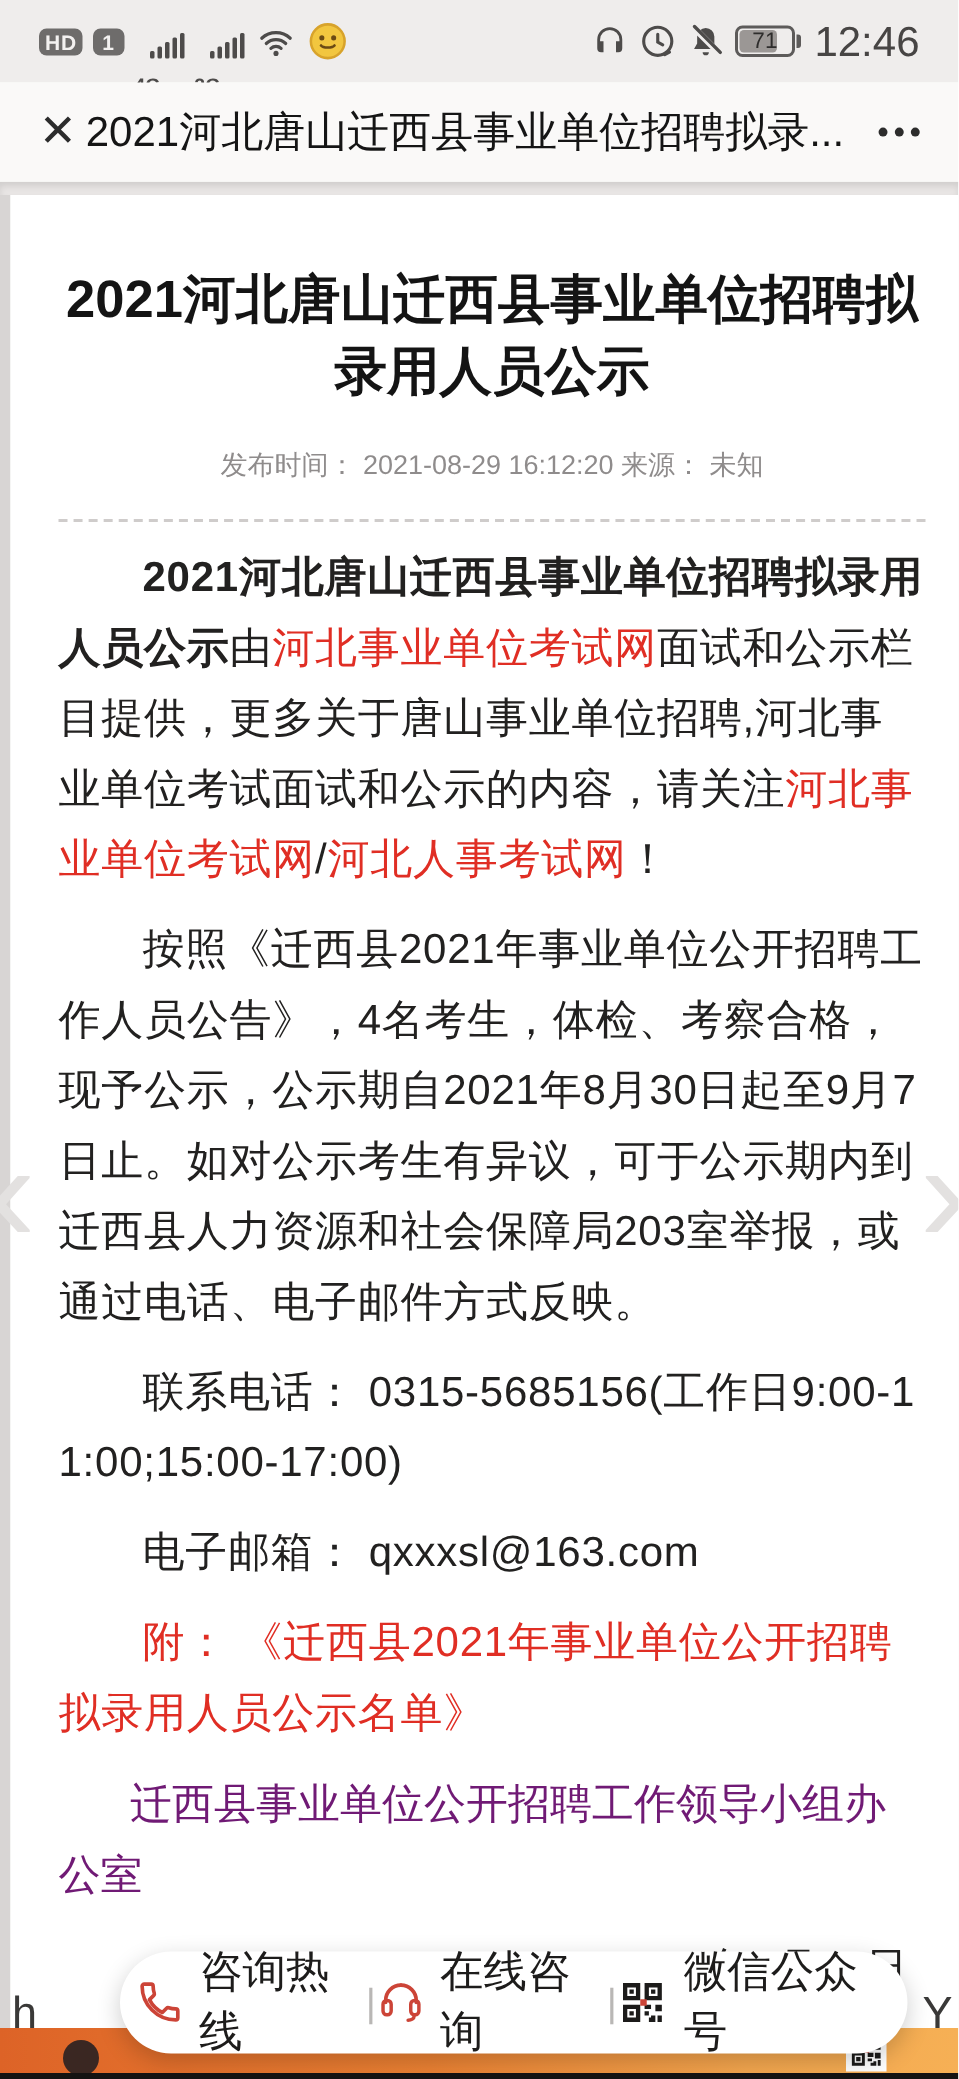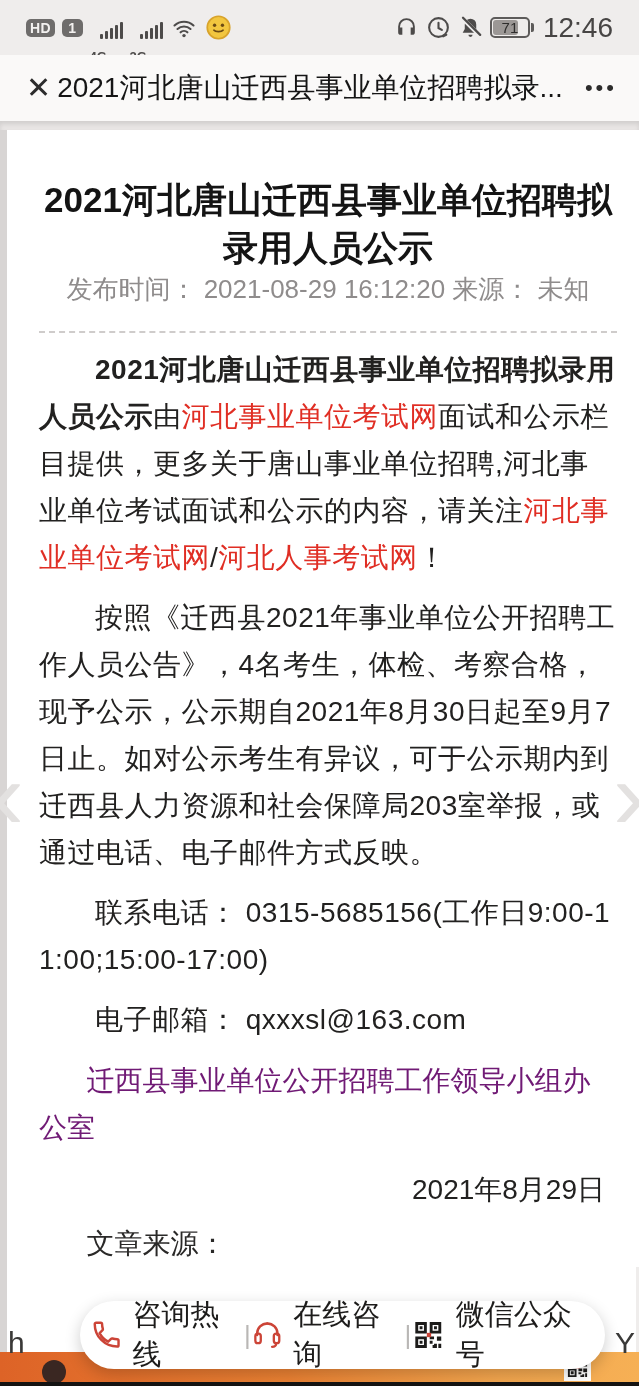--- a/index.html
+++ b/index.html
@@ -36,21 +36,21 @@
   .menu-btn{font-size:22px;color:#2c2c2c;letter-spacing:3px;padding:4px 2px;cursor:pointer;}
   .header-gap{height:9px;background:#e8e5e4;box-shadow:inset 0 3px 4px rgba(0,0,0,.10);}
 
   
   .left-strip{position:absolute;left:0;top:130px;bottom:0;width:7px;background:#d8d5d4;z-index:0;}
   .right-strip{position:absolute;right:0;top:130px;bottom:0;width:3px;background:#efedec;z-index:0;}
   .article{position:relative;margin-left:7px;background:#ffffff;padding:30px 22px 0 32px;
     box-sizing:border-box;z-index:1;}
   .article-title{font-size:35px;font-weight:700;color:#141414;text-align:center;
     line-height:48px;margin:16px 4px 0;}
-  .article-meta{font-size:26px;color:var(--meta-gray,#8f8c8c);text-align:center;
+  .article-meta{font-size:18px;color:var(--meta-gray,#8f8c8c);text-align:center;margin-top:26px;
     padding-bottom:24px;border-bottom:2px dashed #cfcccb;}
   .para{font-size:28px;line-height:47px;color:#222120;margin:13px 0 0;text-indent:2em;
     letter-spacing:.5px;word-break:break-all;}
   .seg-bold{font-weight:700;}
   .seg-red{color:var(--accent-red,#e02e24);cursor:pointer;}
   .para.red-line{color:var(--accent-red,#e02e24);}
   .office-line{font-size:28px;line-height:47px;color:#701a75;margin:14px 0 0;text-indent:1.7em;word-break:break-all;}
   .date-line{font-size:28px;line-height:47px;color:#222120;margin:15px 0 0;text-align:right;padding-right:12px;}
   .source-line{font-size:28px;line-height:47px;color:#2a2928;margin:7px 0 0;text-indent:1.7em;}
 
@@ -159,20 +159,21 @@
   <div class="right-strip"></div>
 
   <div class="article">
     <div class="article-title">2021河北唐山迁西县事业单位招聘拟录用人员公示</div>
     <div class="article-meta">发布时间： 2021-08-29 16:12:20 来源： 未知</div>
 
     <p class="para"><span class="seg-bold">2021河北唐山迁西县事业单位招聘拟录用人员公示</span><span class="seg-n">由</span><span class="seg-red">河北事业单位考试网</span><span class="seg-n">面试和公示栏目提供，更多关于唐山事业单位招聘,河北事业单位考试面试和公示的内容，请关注</span><span class="seg-red">河北事业单位考试网</span><span class="seg-n">/</span><span class="seg-red">河北人事考试网</span><span class="seg-n">！</span></p>
     <p class="para"><span class="seg-n">按照《迁西县2021年事业单位公开招聘工作人员公告》，4名考生，体检、考察合格，现予公示，公示期自2021年8月30日起至9月7日止。如对公示考生有异议，可于公示期内到迁西县人力资源和社会保障局203室举报，或通过电话、电子邮件方式反映。</span></p>
     <p class="para"><span class="seg-n">联系电话： 0315-5685156(工作日9:00-11:00;15:00-17:00)</span></p>
     <p class="para"><span class="seg-n">电子邮箱： qxxxsl@163.com</span></p>
+    <p class="para red-line"><span class="seg-red">附： 《迁西县2021年事业单位公开招聘拟录用人员公示名单》</span></p>
 
     <p class="office-line">迁西县事业单位公开招聘工作领导小组办公室</p>
     <p class="date-line">2021年8月29日</p>
     <p class="source-line">文章来源：</p>
   </div>
 
   <span class="pager-prev">‹</span>
   <span class="pager-next">›</span>
 
   <span class="clip-left">h</span>

